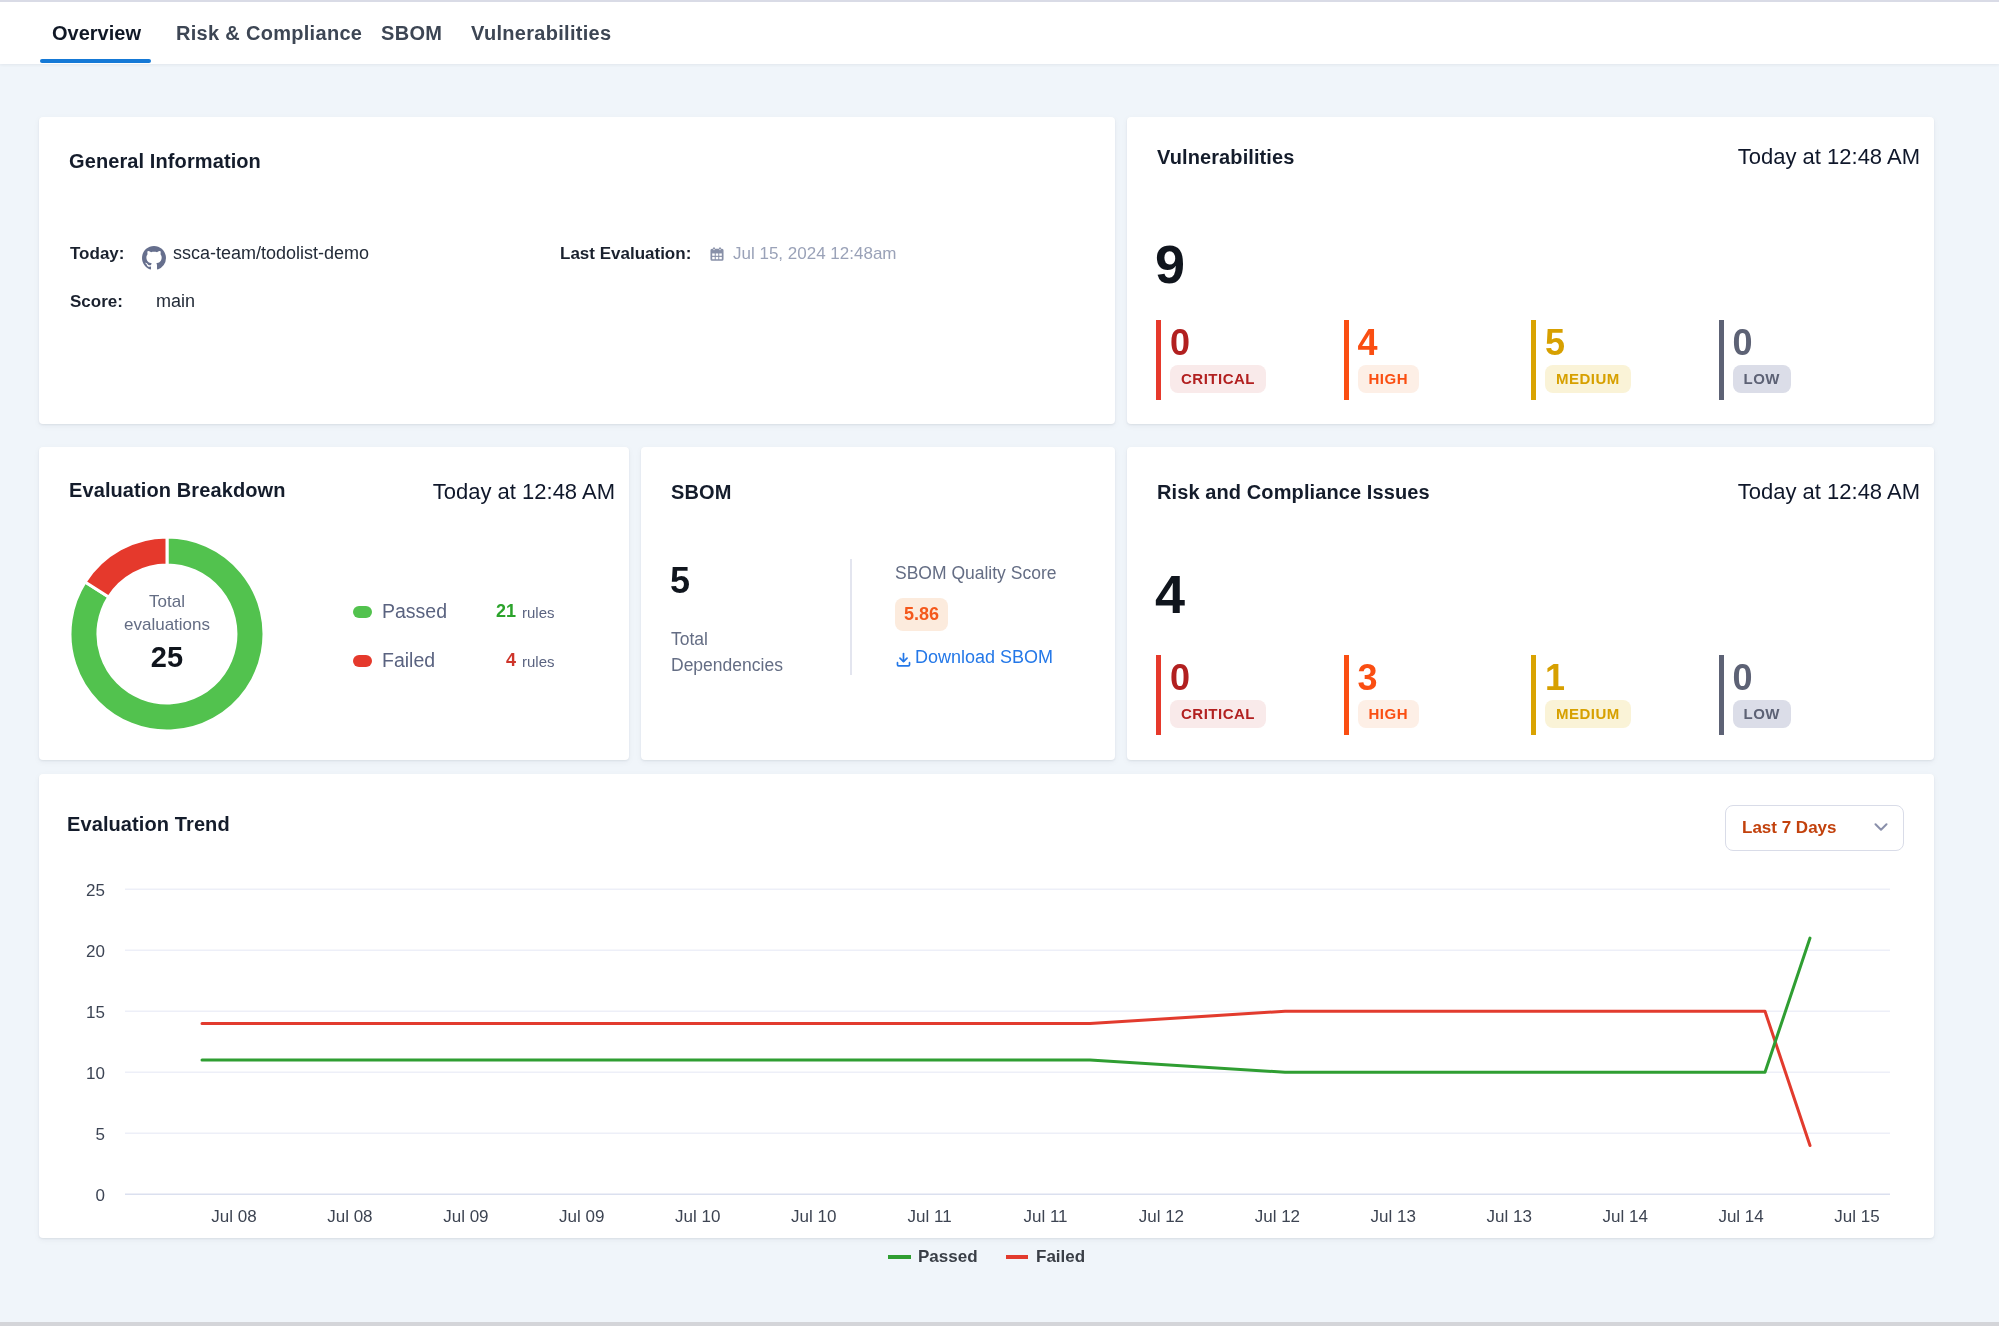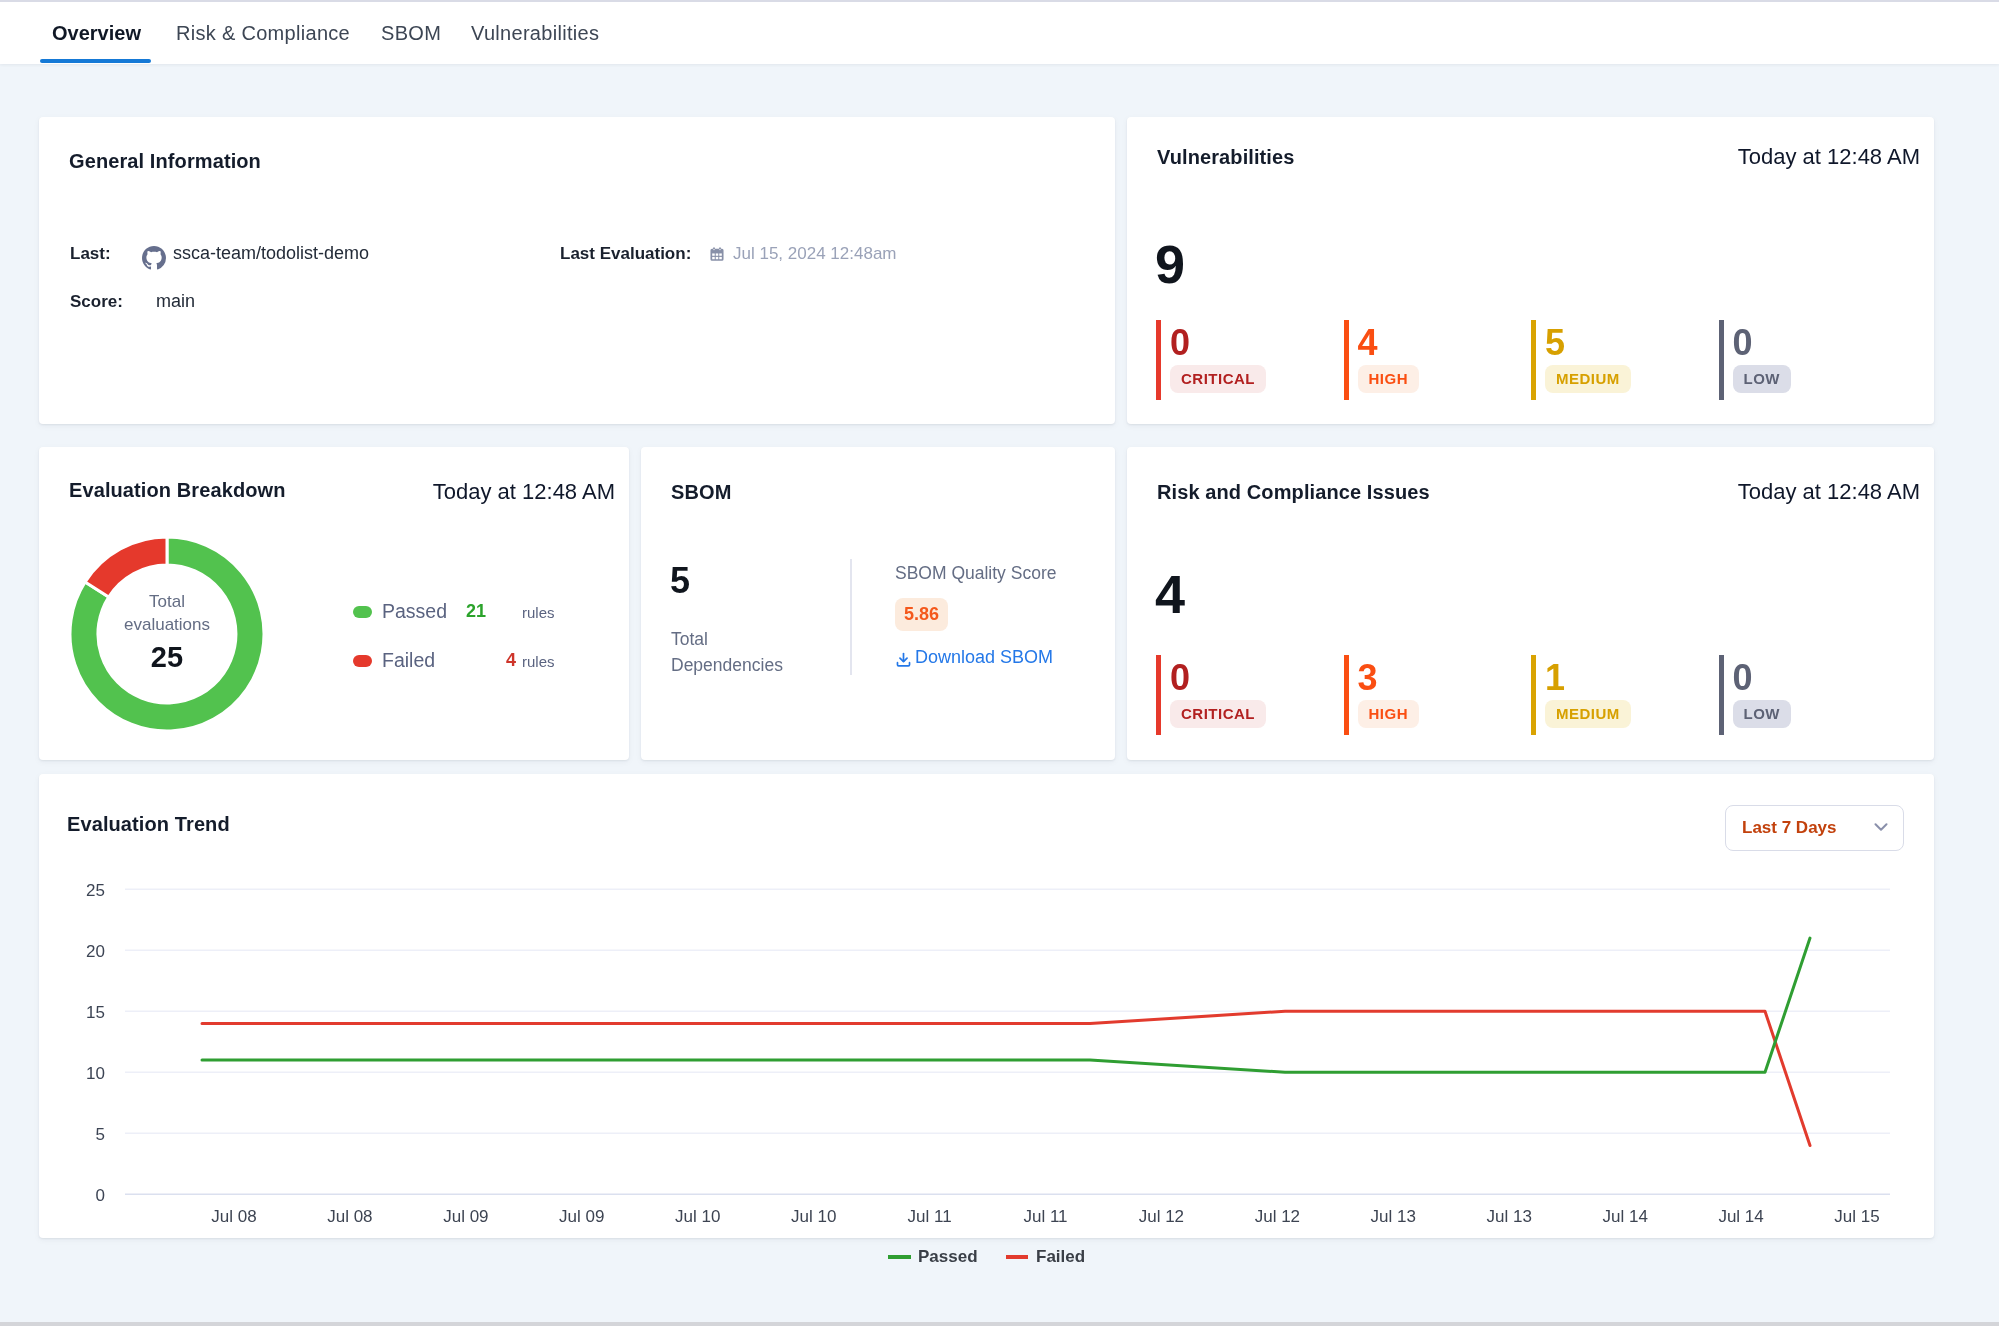--- a/index.html
+++ b/index.html
@@ -1,16 +1,16 @@
 <!DOCTYPE html>
 <html><head><meta charset="utf-8"><style>
 * {margin:0;padding:0;box-sizing:border-box}
 html,body {width:1999px;height:1326px;overflow:hidden;background:#fff;font-family:"Liberation Sans", sans-serif;-webkit-font-smoothing:antialiased}
 .topbar {position:absolute;left:0;top:0;width:1999px;height:64px;background:#fff;border-top:2px solid #d9dbe6;box-shadow:0 1px 3px rgba(23,36,60,.07)}
-.tab {position:absolute;top:21px;font-size:20px;line-height:20px;color:#3d4654;font-weight:400;letter-spacing:.3px}
+.tab {position:absolute;top:21px;font-size:20px;line-height:20px;color:#3d4654;font-weight:700;letter-spacing:.3px}
 .tab.active {color:#101826;font-weight:700;letter-spacing:0}
 .underline {position:absolute;left:40px;top:57px;width:111px;height:4px;background:#1579d6;border-radius:3px}
 .page {position:absolute;left:0;top:64px;width:1999px;height:1258px;background:#f0f5fa}
 .card {position:absolute;background:#fff;border-radius:4px;box-shadow:0 1px 2px rgba(23,36,60,.07),0 2px 6px rgba(23,36,60,.05)}
 .ctitle {position:absolute;left:30px;top:34px;font-size:20px;line-height:20px;font-weight:700;color:#141c2b;letter-spacing:.1px}
 .today {position:absolute;right:14px;top:36px;font-size:22px;line-height:18px;color:#0f172a}
 .bignum {position:absolute;left:28px;font-size:54px;line-height:54px;font-weight:700;color:#10151d}
 .sevrow {position:absolute;left:29px;display:grid;grid-template-columns:repeat(4,187.5px)}
 .sev {height:80px;padding-left:9px}
 .sevnum {font-size:36px;font-weight:700;line-height:40px;margin-top:3px}
@@ -25,21 +25,21 @@
 <div class="topbar">
  <div class="tab active" style="left:52px">Overview</div>
  <div class="tab" style="left:176px">Risk &amp; Compliance</div>
  <div class="tab" style="left:381px">SBOM</div>
  <div class="tab" style="left:471px">Vulnerabilities</div>
  <div class="underline"></div>
 </div>
 
 <div class="card" style="left:39px;top:117px;width:1076px;height:307px">
  <div class="ctitle">General Information</div>
- <div class="lbl" style="left:31px;top:128px">Last:</div>
+ <div class="lbl" style="left:31px;top:128px">Today:</div>
  <svg width="24" height="24" viewBox="0 0 16 16" style="position:absolute;left:103px;top:129px">
       <path fill="#666f8d" fill-rule="evenodd" d="M8 0C3.58 0 0 3.58 0 8c0 3.54 2.29 6.53 5.47 7.59.4.07.55-.17.55-.38 0-.19-.01-.82-.01-1.49-2.01.37-2.53-.49-2.69-.94-.09-.23-.48-.94-.82-1.13-.28-.15-.68-.52-.01-.53.63-.01 1.08.58 1.23.82.72 1.21 1.87.87 2.33.66.07-.52.28-.87.51-1.07-1.78-.2-3.64-.89-3.64-3.95 0-.87.31-1.59.82-2.15-.08-.2-.36-1.02.08-2.12 0 0 .67-.21 2.2.82.64-.18 1.32-.27 2-.27s1.36.09 2 .27c1.53-1.04 2.2-.82 2.2-.82.44 1.1.16 1.92.08 2.12.51.56.82 1.27.82 2.15 0 3.07-1.87 3.75-3.65 3.95.29.25.54.73.54 1.48 0 1.07-.01 1.93-.01 2.2 0 .21.15.46.55.38A8.01 8.01 0 0 0 16 8c0-4.42-3.58-8-8-8z"></path>
     </svg>
  <div class="val" style="left:134px;top:127px">ssca-team/todolist-demo</div>
  <div class="lbl" style="left:521px;top:128px">Last Evaluation:</div>
  <svg width="16" height="17" viewBox="0 0 24 24" style="position:absolute;left:670px;top:129px">
       <g fill="#8890a8">
         <rect x="6.2" y="1.2" width="2.6" height="4.5" rx="1.3"></rect>
         <rect x="15.2" y="1.2" width="2.6" height="4.5" rx="1.3"></rect>
         <path d="M4.5 3.2h15a2.3 2.3 0 0 1 2.3 2.3v13.7a2.3 2.3 0 0 1-2.3 2.3h-15a2.3 2.3 0 0 1-2.3-2.3V5.5a2.3 2.3 0 0 1 2.3-2.3z"></path>
@@ -88,21 +88,21 @@
  <div class="ctitle" style="top:33px">Evaluation Breakdown</div>
  <div class="today" style="top:36px">Today at 12:48 AM</div>
  <svg width="204" height="204" viewBox="0 0 204 204" style="position:absolute;left:26px;top:85px">
    <path d="M102.0,5.0 A97,97 0 1 1 20.1,50.0 L43.7,65.0 A69,69 0 1 0 102.0,33.0 Z" fill="#52c24e" stroke="#fff" stroke-width="3" stroke-linejoin="round"></path>
    <path d="M20.1,50.0 A97,97 0 0 1 102.0,5.0 L102.0,33.0 A69,69 0 0 0 43.7,65.0 Z" fill="#e5392c" stroke="#fff" stroke-width="3" stroke-linejoin="round"></path>
  </svg>
  <div class="muted" style="left:28px;top:143px;width:200px;text-align:center;font-size:17px;line-height:23px">Total<br>evaluations</div>
  <div style="position:absolute;left:28px;top:196px;width:200px;text-align:center;font-size:29px;line-height:29px;font-weight:700;color:#10151d">25</div>
  <div style="position:absolute;left:314px;top:159px;width:19px;height:12px;border-radius:6px;background:#52c24e"></div>
  <div style="position:absolute;left:343px;top:154px;font-size:19.5px;line-height:20px;color:#5a6380">Passed</div>
- <div style="position:absolute;left:427px;top:155px;width:50px;text-align:left;font-size:18px;line-height:18px;font-weight:700;color:#2ba32b">21</div>
+ <div style="position:absolute;left:427px;top:155px;width:50px;text-align:right;font-size:18px;line-height:18px;font-weight:700;color:#2ba32b">21</div>
  <div style="position:absolute;left:483px;top:158px;font-size:15px;line-height:15px;color:#5a6380">rules</div>
  <div style="position:absolute;left:314px;top:208px;width:19px;height:12px;border-radius:6px;background:#e5392c"></div>
  <div style="position:absolute;left:343px;top:203px;font-size:19.5px;line-height:20px;color:#5a6380">Failed</div>
  <div style="position:absolute;left:427px;top:204px;width:50px;text-align:right;font-size:18px;line-height:18px;font-weight:700;color:#ce352a">4</div>
  <div style="position:absolute;left:483px;top:207px;font-size:15px;line-height:15px;color:#5a6380">rules</div>
 </div>
 
 <div class="card" style="left:641px;top:447px;width:474px;height:313px">
  <div class="ctitle" style="top:35px">SBOM</div>
  <div style="position:absolute;left:29px;top:116px;font-size:36px;line-height:36px;font-weight:700;color:#10151d">5</div>

